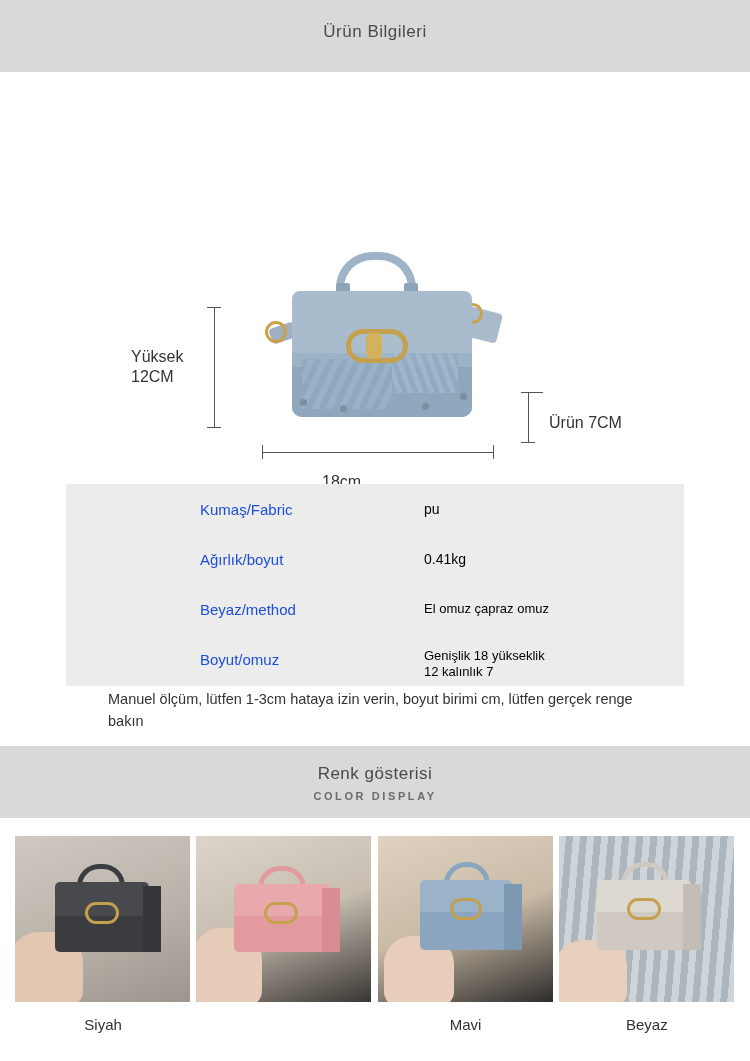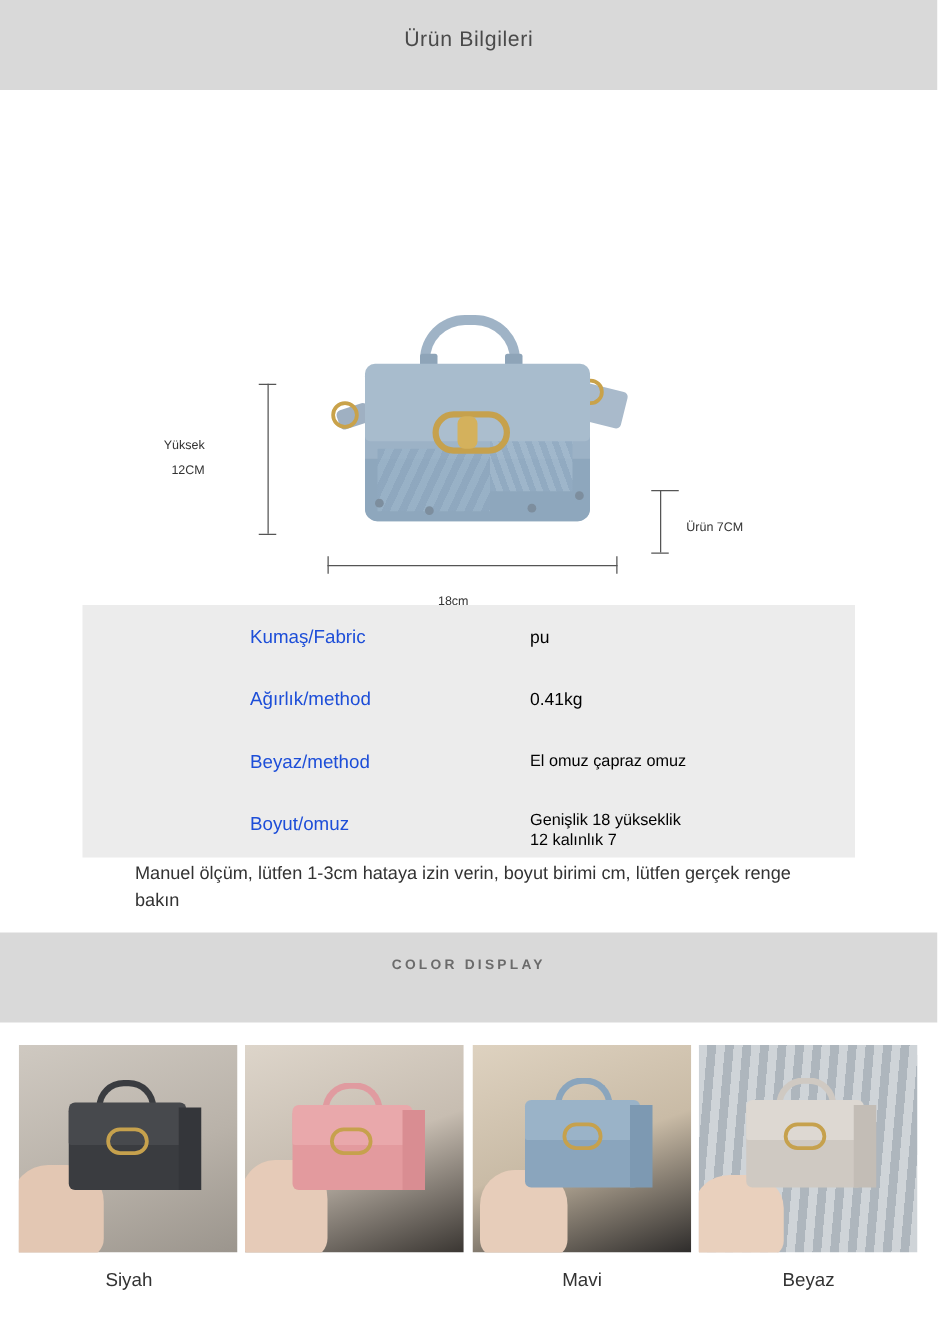--- a/index.html
+++ b/index.html
@@ -191,24 +191,23 @@
     border-radius: 50%;
   }
 
   
   .meas-line {
     position: absolute;
     background: #555;
   }
   .lbl {
     position: absolute;
-    font-size: 10px;
+    font-size: 16px;
     color: #333;
     line-height: 20px;
-    text-align: right;
   }
 
   
   .spec-box {
     position: absolute;
     left: 66px;
     top: 484px;
     width: 618px;
     height: 202px;
     background: #ececec;
@@ -358,37 +357,38 @@
   <div class="meas-line" style="left:521px;top:370px;width:14px;height:1px;"></div>
   <div class="lbl" style="left:549px;top:341px;">Ürün 7CM</div>
 </div>
 
 <div class="spec-box">
   <div class="spec-row">
     <span class="spec-key">Kumaş/Fabric</span>
     <span class="spec-val big">pu</span>
   </div>
   <div class="spec-row">
-    <span class="spec-key">Ağırlık/method</span>
+    <span class="spec-key">Ağırlık/boyut</span>
     <span class="spec-val big">0.41kg</span>
   </div>
   <div class="spec-row">
     <span class="spec-key">Beyaz/method</span>
     <span class="spec-val">El omuz çapraz omuz</span>
   </div>
   <div class="spec-row">
     <span class="spec-key">Boyut/omuz</span>
     <span class="spec-val" style="white-space:pre-line;top:14px;">Genişlik 18 yükseklik
 12 kalınlık 7</span>
   </div>
 </div>
 
 <div class="note">Manuel ölçüm, lütfen 1-3cm hataya izin verin, boyut birimi cm, lütfen gerçek renge bakın</div>
 
 <div class="banner banner-color">
+  <div class="banner-title">Renk gösterisi</div>
   <div class="banner-sub">COLOR DISPLAY</div>
 </div>
 
 <div class="swatches">
 
   <div class="swatch">
     <div class="photo">
       <div class="ph-bg" style="background:linear-gradient(160deg,#cfc9c1 0%,#b9b2a9 55%,#9b958d 100%);"></div>
       <div class="mini-arm" style="left:-6px;top:96px;width:74px;height:74px;background:#e3c7b3;"></div>
       <div class="mini-handle" style="left:62px;top:28px;width:48px;height:22px;border-width:5px;border-color:#3a3c40;"></div>

